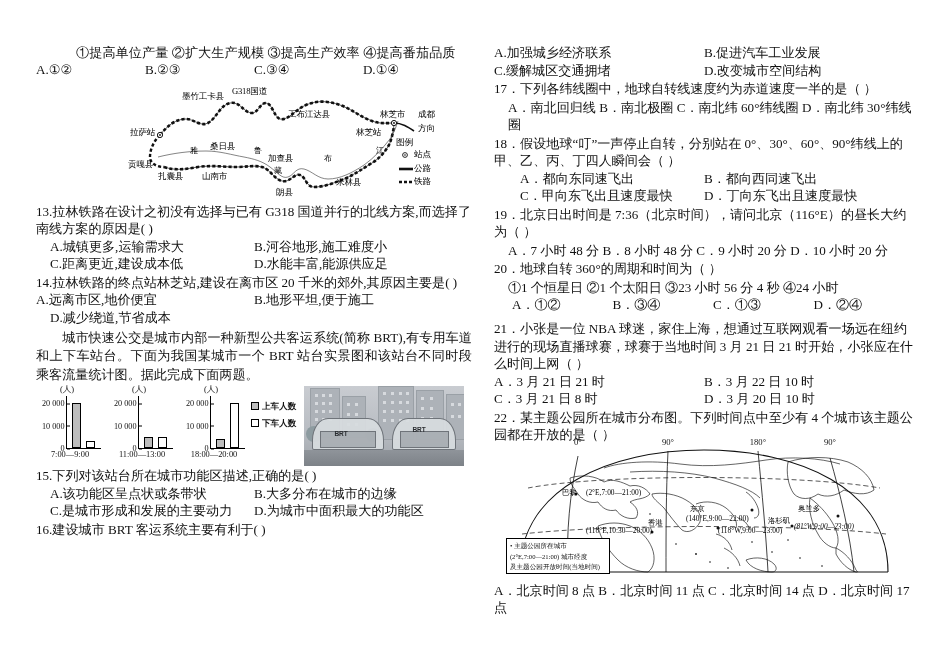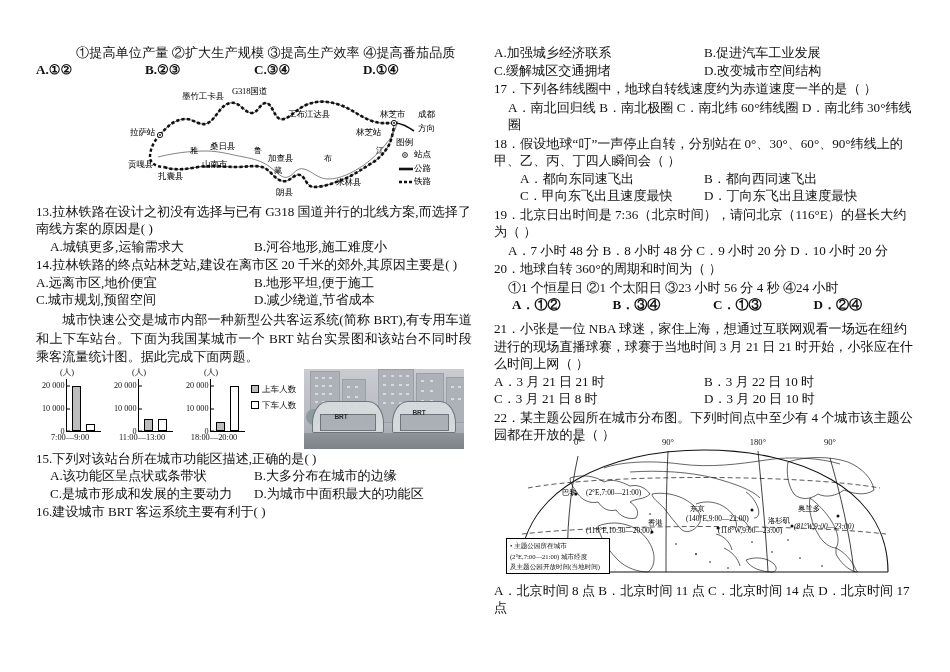--- a/index.html
+++ b/index.html
@@ -56,21 +56,21 @@
     font-size: 13.1px;
     line-height: 1.34;
   }
   .opts2 > span:first-child { width: 50%; padding-left: 14px; box-sizing: border-box;}
   .opts2 > span:last-child { width: 50%; }
   .opts4 {
     display: flex;
     font-size: 13.1px;
     line-height: 1.36;
   }
-  .opts4 > span { width: 25%; font-weight: bold; }
+  .opts4 > span { width: 25%; }
 
   .indent1 { padding-left: 14px; }
 
   
   .railmap {
     position: relative;
     width: 340px;
     height: 118px;
     margin: 4px auto 2px 92px;
   }
@@ -141,21 +141,21 @@
     text-align: center;
     font-size: 8.4px;
     white-space: nowrap;
   }
   .legendbox {
     margin-left: 3px;
     padding-top: 12px;
     font-size: 8.6px;
     line-height: 1.9;
   }
-  .legendbox div { display: flex; align-items: center; gap: 3px; white-space: nowrap;}
+  .legendbox div { display: flex; align-items: center; gap: 3px; white-space: nowrap; font-weight: bold;}
   .swatch {
     display: inline-block;
     width: 8px; height: 8px;
     border: 1.1px solid #000;
     box-sizing: border-box;
   }
   .swatch.grey { background: #bdbdbd; }
   .swatch.white { background: #fff; }
 
   
@@ -316,43 +316,46 @@
         <span class="rm-label" style="left:228px; top:44px;">林芝站</span>
         <span class="rm-label sm" style="left:62px; top:62px;">雅</span>
         <span class="rm-label" style="left:82px; top:58px;">桑日县</span>
         <span class="rm-label sm" style="left:126px; top:62px;">鲁</span>
         <span class="rm-label" style="left:140px; top:70px;">加查县</span>
         <span class="rm-label sm" style="left:146px; top:82px;">藏</span>
         <span class="rm-label sm" style="left:196px; top:70px;">布</span>
         <span class="rm-label sm" style="left:248px; top:62px;">江</span>
         <span class="rm-label" style="left:0px; top:76px;">贡嘎县</span>
         <span class="rm-label" style="left:30px; top:88px;">扎囊县</span>
-        <span class="rm-label" style="left:74px; top:76px;">山南市</span>
+        <span class="rm-label" style="left:74px; top:88px;">山南市</span>
         <span class="rm-label" style="left:148px; top:104px;">朗县</span>
         <span class="rm-label" style="left:208px; top:94px;">米林县</span>
 
         <span class="rm-label legend-title" style="left:268px; top:54px;">图例</span>
         <span class="rm-label" style="left:286px; top:66px;">站点</span>
         <span class="rm-label" style="left:286px; top:80px;">公路</span>
         <span class="rm-label" style="left:286px; top:93px;">铁路</span>
       </div>
 
       <div class="q">13.拉林铁路在设计之初没有选择与已有 G318 国道并行的北线方案,而选择了南线方案的原因是(      )</div>
       <div class="opts2">
         <span>A.城镇更多,运输需求大</span>
         <span>B.河谷地形,施工难度小</span>
       </div>
+      <div class="opts2">
+        <span>C.距离更近,建设成本低</span>
+        <span>D.水能丰富,能源供应足</span>
+      </div>
 
       <div class="q">14.拉林铁路的终点站林芝站,建设在离市区 20 千米的郊外,其原因主要是(        )</div>
       <div class="opts2">
         <span style="padding-left:0">A.远离市区,地价便宜</span>
         <span>B.地形平坦,便于施工</span>
       </div>
       <div class="opts2">
-        <span style="padding-left:0">C.城市规划,预留空间</span>
         <span>D.减少绕道,节省成本</span>
       </div>
 
       <div class="para">城市快速公交是城市内部一种新型公共客运系统(简称 BRT),有专用车道和上下车站台。下面为我国某城市一个 BRT 站台实景图和该站台不同时段乘客流量统计图。据此完成下面两题。</div>
 
       <div class="chartrow">
         <div class="chartgroup">
 
           <div class="minichart">
             <span class="mc-unit">(人)</span>

